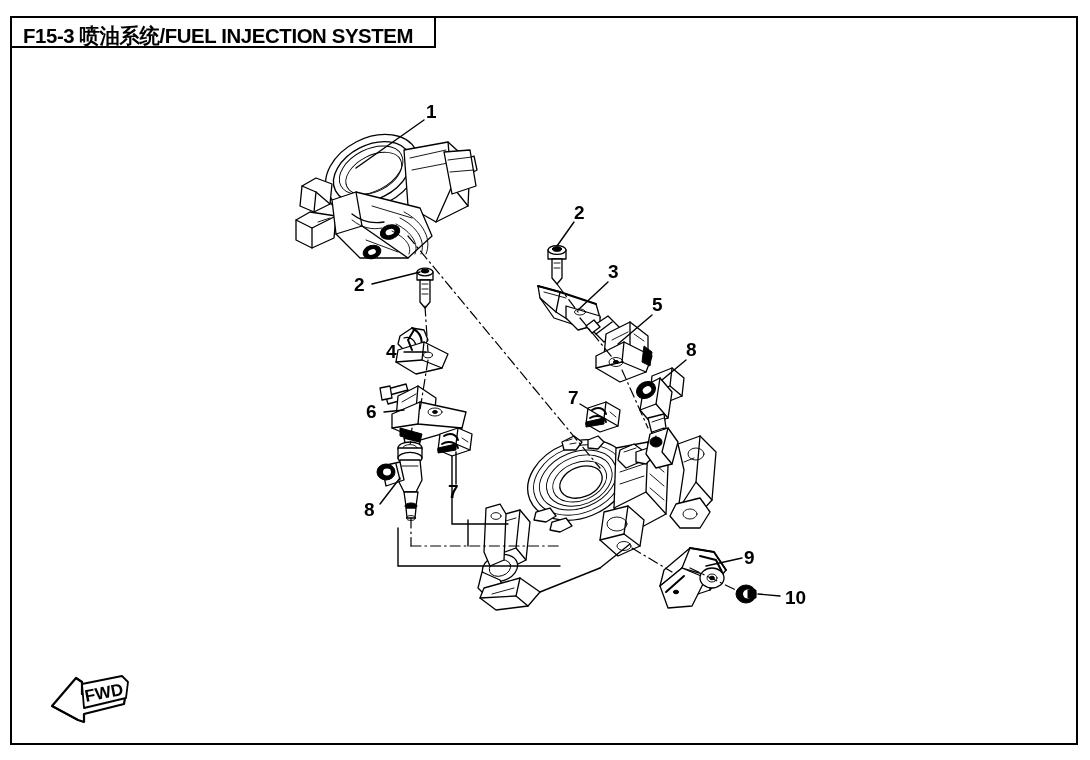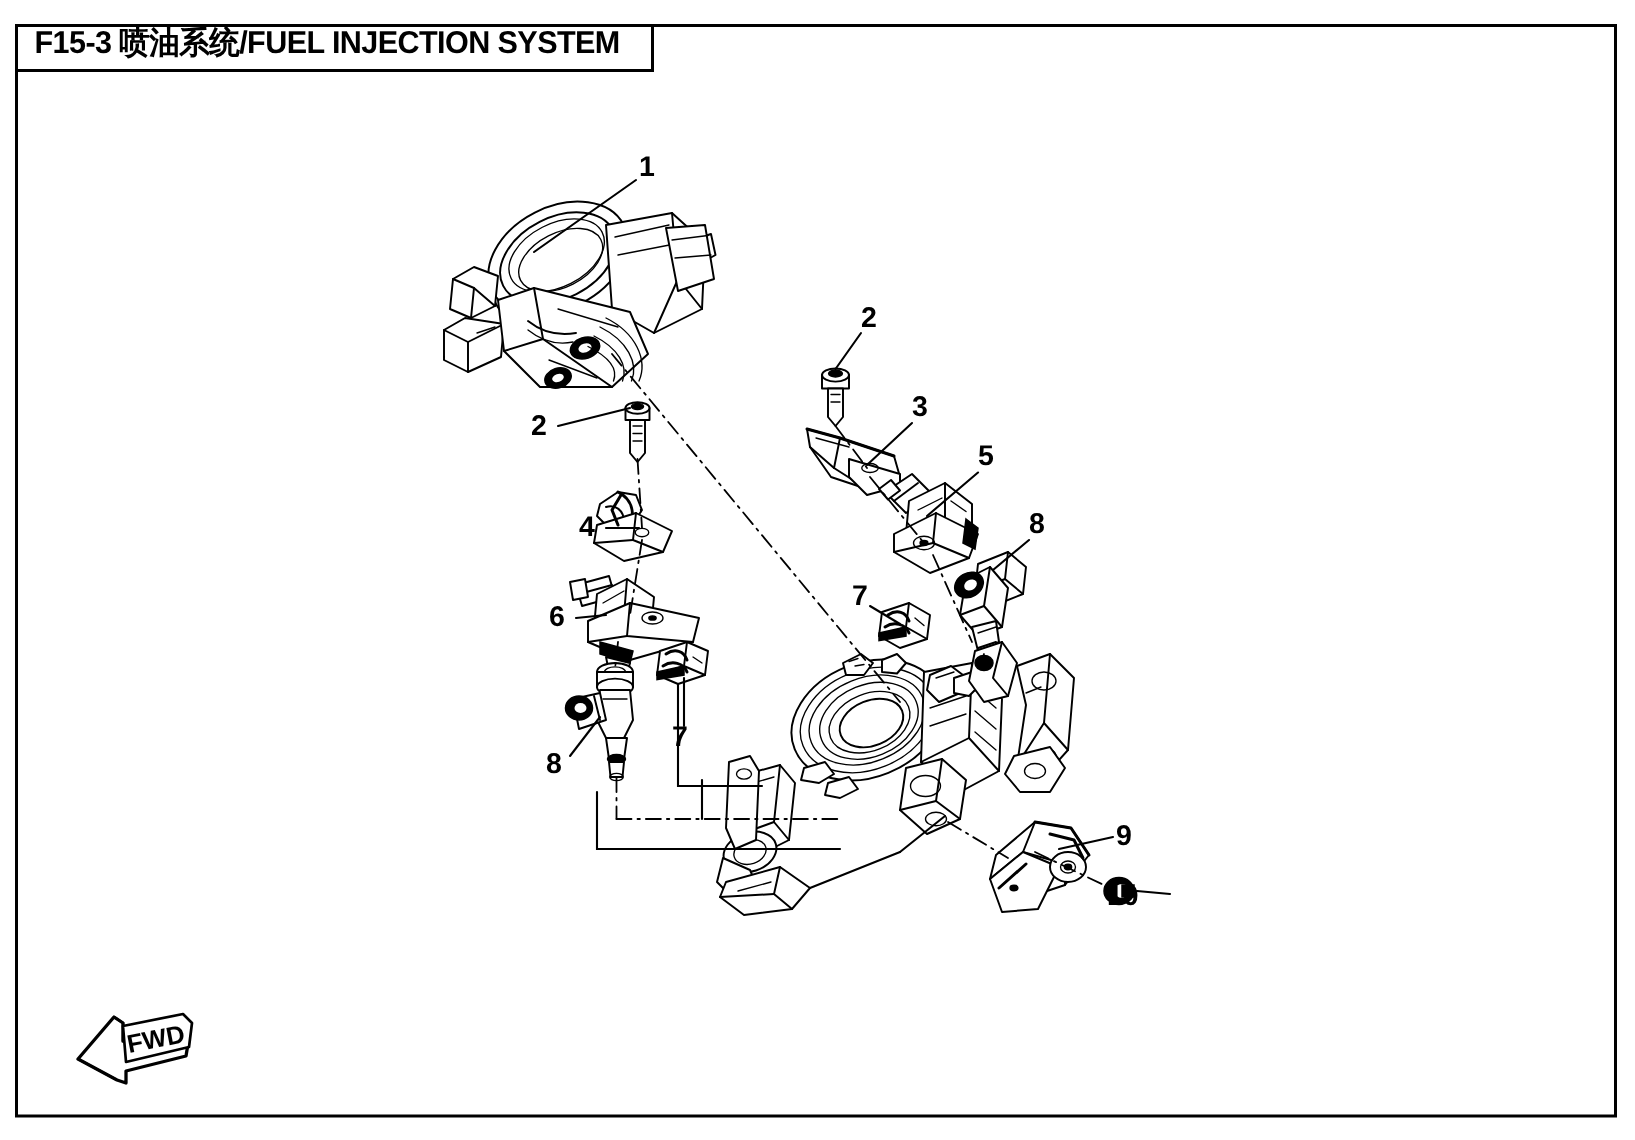--- a/index.html
+++ b/index.html
@@ -30,21 +30,21 @@
   
   #title-box {
     position: absolute;
     left: 10px;
     top: 16px;
     height: 32px;
     box-sizing: border-box;
     border: 2px solid #000;
     background: #fff;
     display: flex;
-    align-items: flex-start;
+    align-items: flex-end;
     padding: 0 9px 0 11px;
     z-index: 5;
   }
   #title-text {
     font-family: "Liberation Sans", sans-serif;
     font-weight: bold;
     font-size: 21px;
     letter-spacing: -0.4px;
     color: #000;
     white-space: nowrap;
@@ -448,21 +448,21 @@
   <div class="callout-label" style="left:574px; top:203px;">2</div>
   <div class="callout-label" style="left:608px; top:262px;">3</div>
   <div class="callout-label" style="left:386px; top:342px;">4</div>
   <div class="callout-label" style="left:652px; top:295px;">5</div>
   <div class="callout-label" style="left:366px; top:402px;">6</div>
   <div class="callout-label" style="left:568px; top:388px;">7</div>
   <div class="callout-label" style="left:448px; top:482px;">7</div>
   <div class="callout-label" style="left:686px; top:340px;">8</div>
   <div class="callout-label" style="left:364px; top:500px;">8</div>
   <div class="callout-label" style="left:744px; top:548px;">9</div>
-  <div class="callout-label" style="left:738px; top:588px;">10</div>
+  <div class="callout-label" style="left:785px; top:588px;">10</div>
 
   <svg id="fwd-mark" viewBox="0 0 92 62" xmlns="http://www.w3.org/2000/svg">
     <g>
 
       <path d="M4,38 L28,10 L34,14 L34,26 L70,18 L78,24 L76,36 L36,46 L36,54 L30,52 Z" fill="#ffffff" stroke="#000" stroke-width="2.2" stroke-linejoin="round"></path>
 
       <path d="M28,10 L34,14 L34,26 L70,18 L78,24" fill="none" stroke="#000" stroke-width="1.6"></path>
       <path d="M4,38 L30,52" fill="none" stroke="#000" stroke-width="1.6"></path>
 
       <path d="M34,16 L74,8 L80,14 L78,30 L36,40 Z" fill="#ffffff" stroke="#000" stroke-width="1.8" stroke-linejoin="round"></path>

